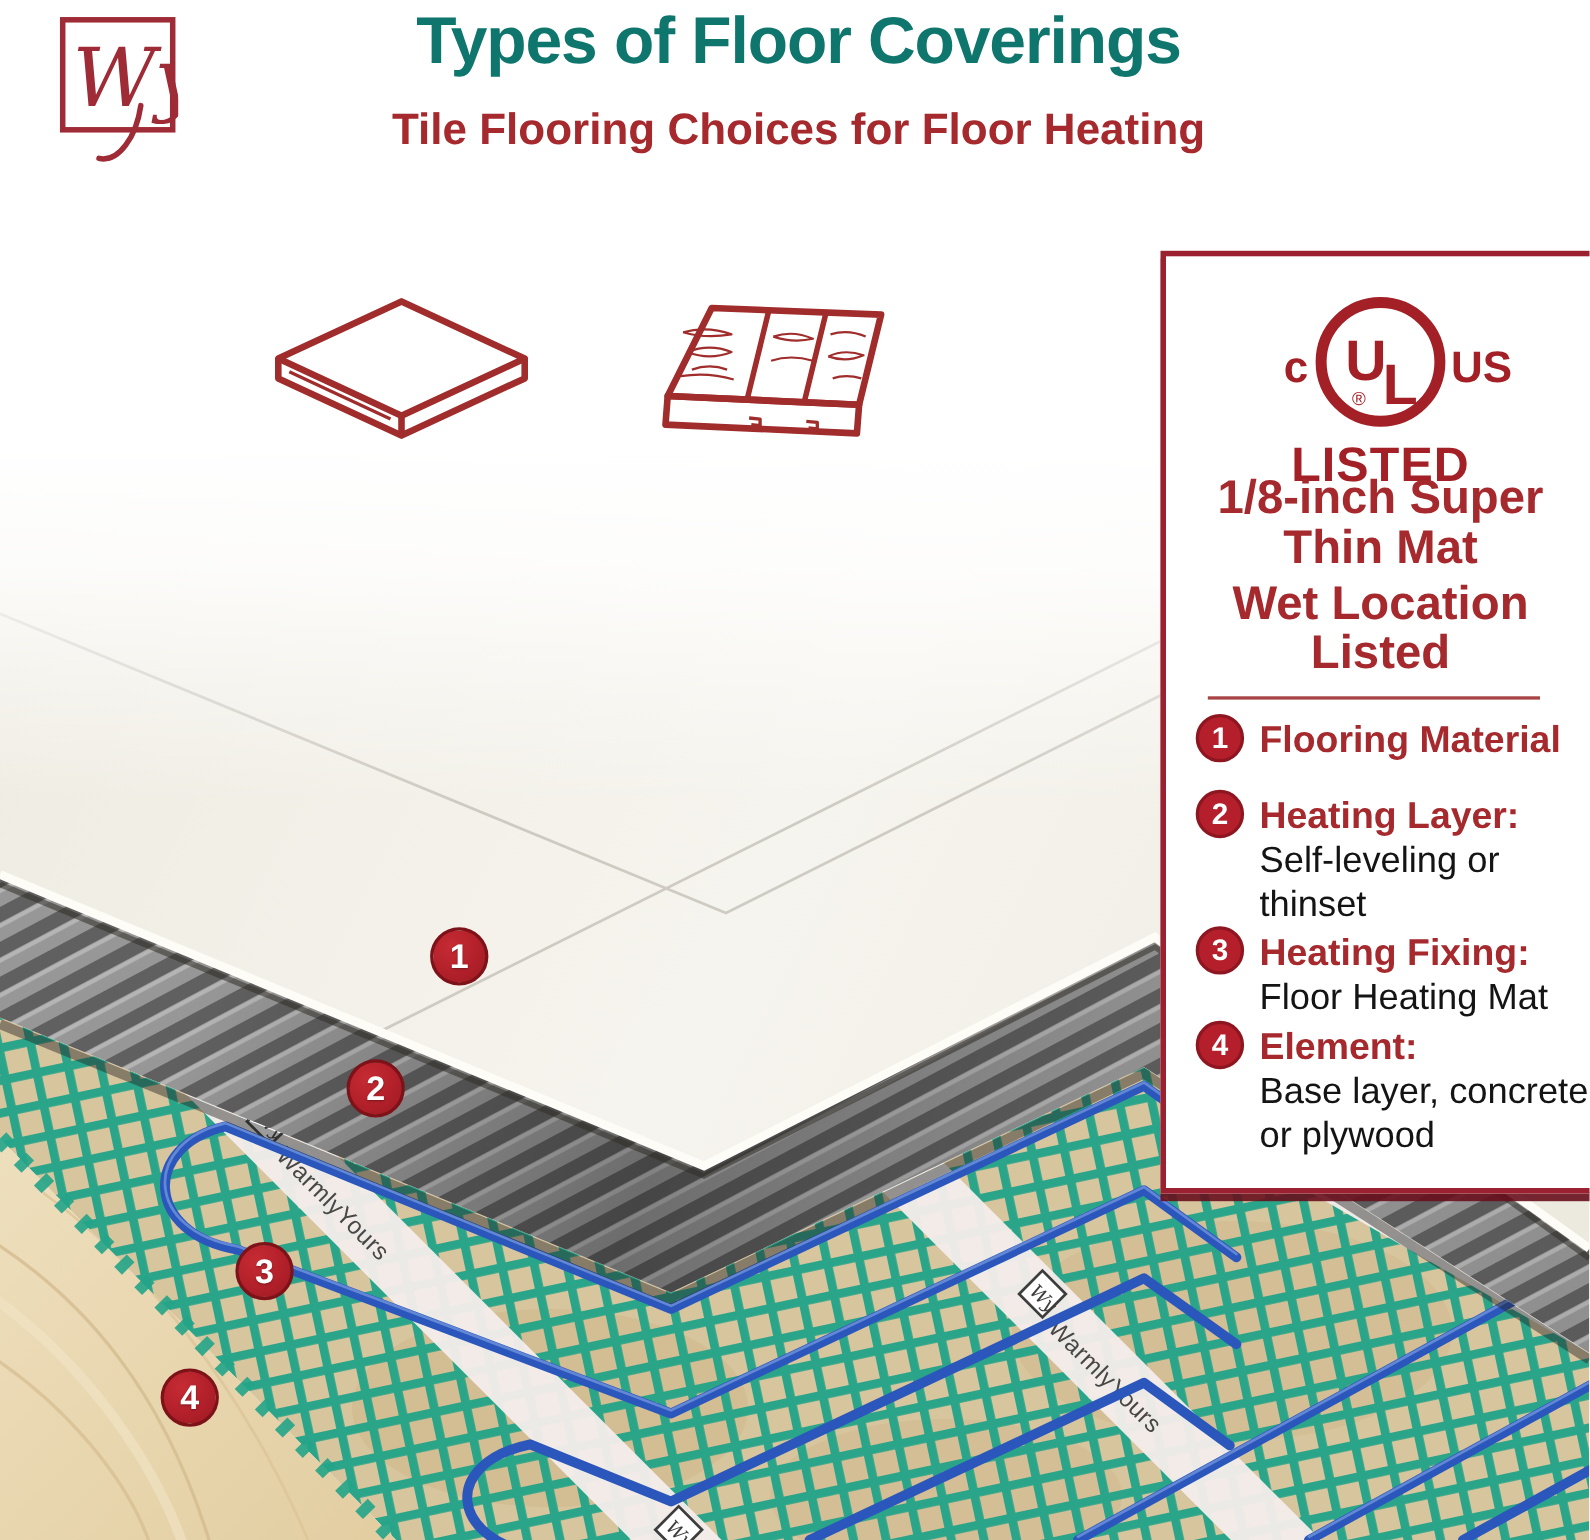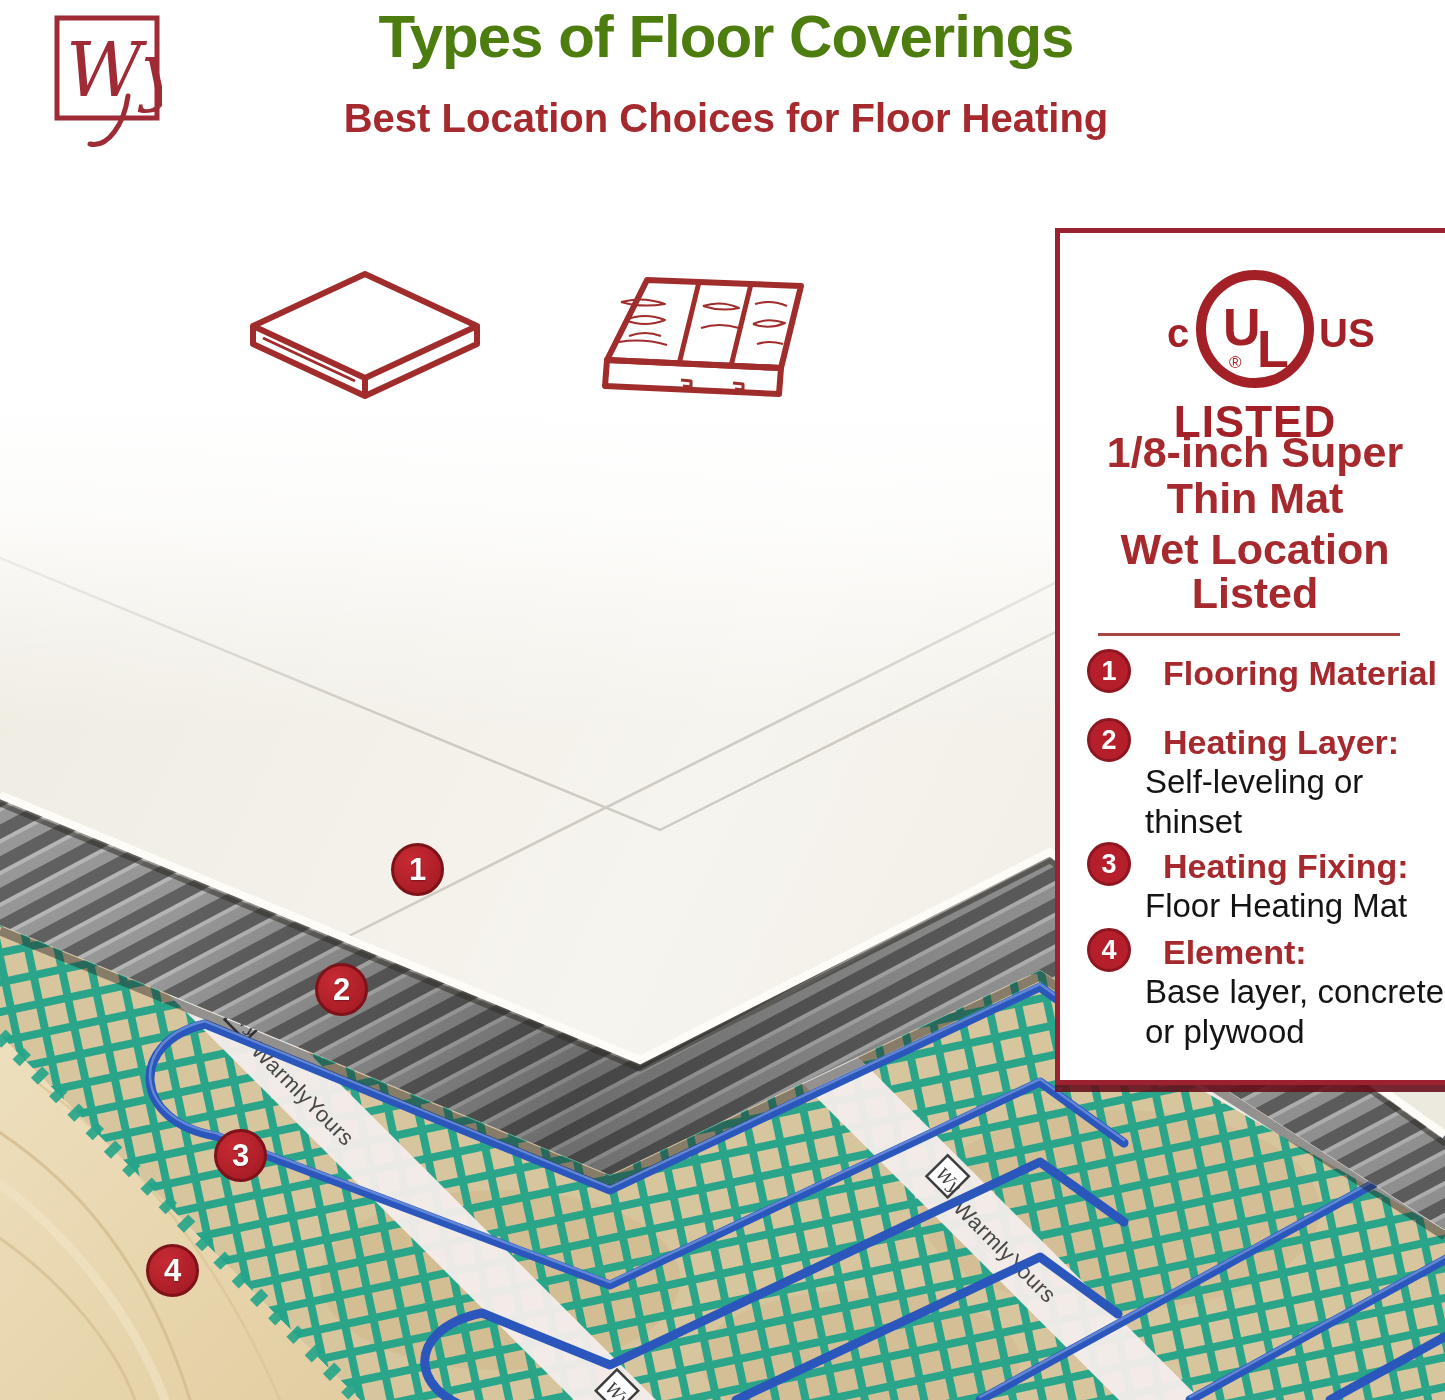--- a/index.html
+++ b/index.html
@@ -3,21 +3,21 @@
 <meta charset="utf-8">
 <style>
   html,body{margin:0;padding:0;}
   body{
     width:1445px;height:1400px;overflow:hidden;background:#ffffff;
     font-family:"Liberation Sans",sans-serif;position:relative;
   }
   
   .page-title{
     position:absolute;left:46px;top:2px;width:1360px;text-align:center;
-    font-size:60px;font-weight:bold;letter-spacing:-1px;color:#4d7c0f;white-space:nowrap;
+    font-size:60px;font-weight:bold;letter-spacing:-1px;color:#0f766e;white-space:nowrap;
   }
   .page-subtitle{
     position:absolute;left:46px;top:96px;width:1360px;text-align:center;
     font-size:40px;font-weight:bold;color:#a5292d;white-space:nowrap;
   }
   .brand-logo{position:absolute;left:50px;top:12px;width:112px;height:142px;}
   
   .cov-icon{position:absolute;}
   .cov-label{
     position:absolute;text-align:center;font-size:34px;font-weight:bold;color:#a5292d;white-space:nowrap;
@@ -52,37 +52,37 @@
     font-size:43px;font-weight:bold;color:#a5292d;line-height:46px;}
   .panel-h2{position:absolute;left:0;top:294px;width:390px;text-align:center;
     font-size:43px;font-weight:bold;color:#a5292d;line-height:44px;}
   .panel-divider{position:absolute;left:38px;top:400px;width:302px;height:3px;background:#a84444;}
   .p-item{position:absolute;left:0;width:390px;}
   .p-badge{
     position:absolute;left:27px;top:-4px;width:44px;height:44px;border-radius:50%;
     background:#b41f2b;border:3px solid #8e1620;box-sizing:border-box;color:#fff;
     font-size:27px;font-weight:bold;display:flex;align-items:center;justify-content:center;
   }
-  .p-title{position:absolute;left:103px;top:0;font-size:34px;font-weight:bold;color:#a5292d;white-space:nowrap;line-height:40px;}
+  .p-title{position:absolute;left:85px;top:0;font-size:34px;font-weight:bold;color:#a5292d;white-space:nowrap;line-height:40px;}
   .p-desc{position:absolute;left:85px;width:312px;font-size:33px;color:#141414;line-height:40px;}
   #item-1{top:420px;} #item-1 .p-desc{top:40px;}
   #item-2{top:489px;} #item-2 .p-desc{top:40px;}
   #item-3{top:613px;} #item-3 .p-desc{top:40px;}
   #item-4{top:699px;} #item-4 .p-desc{top:40px;}
 </style>
 </head>
 <body>
 
 <svg class="brand-logo" viewBox="0 0 112 142">
   <rect x="7" y="6" width="100" height="100" fill="none" stroke="#9e2b35" stroke-width="5"></rect>
   <text x="16" y="84" font-family="DejaVu Serif, serif" font-style="italic" font-size="74" fill="#9e2b35">Wy</text>
   <path d="M78,84 C74,112 58,136 40,132" fill="none" stroke="#9e2b35" stroke-width="5" stroke-linecap="round"></path>
 </svg>
 <div class="page-title">Types of Floor Coverings</div>
-<div class="page-subtitle">Best Location Choices for Floor Heating</div>
+<div class="page-subtitle">Tile Flooring Choices for Floor Heating</div>
 
 <svg class="cov-icon" style="left:245px;top:266px;" width="240" height="152" viewBox="0 0 240 152">
   <g fill="none" stroke="#a02c2c" stroke-width="6" stroke-linejoin="round">
     <path d="M120,8 L232,60 L120,112 L8,60 Z"></path>
     <path d="M8,60 L8,78 L120,130 L232,78 L232,60"></path>
     <path d="M120,112 L120,130"></path>
     <path d="M18,72 L110,115" stroke-width="3"></path>
   </g>
 </svg>
 <svg class="cov-icon" style="left:585px;top:272px;" width="250" height="150" viewBox="0 0 250 150">

